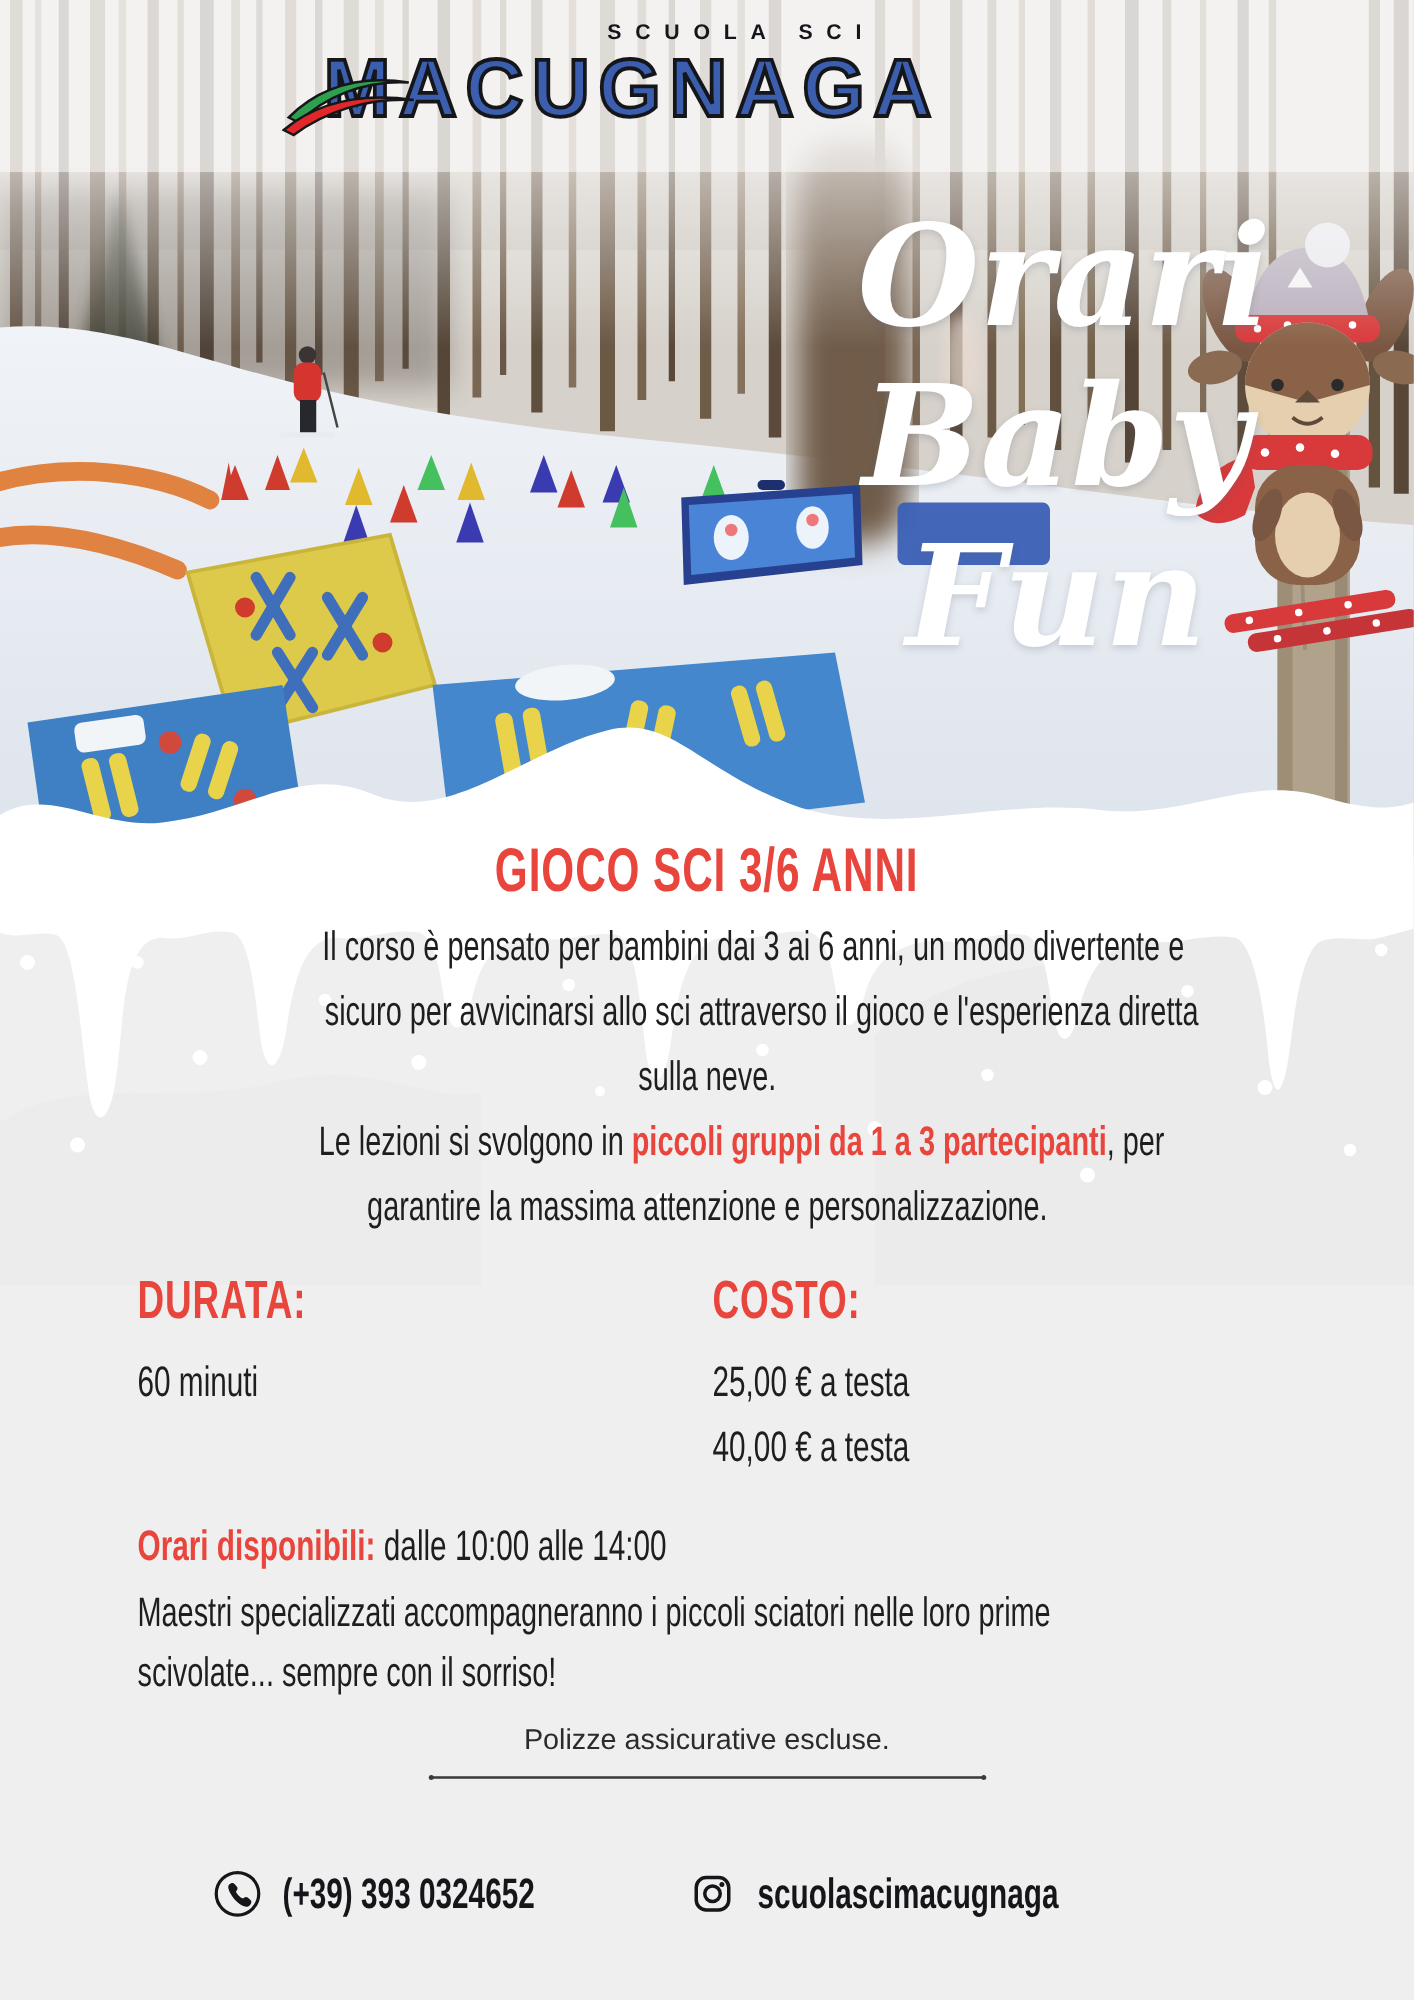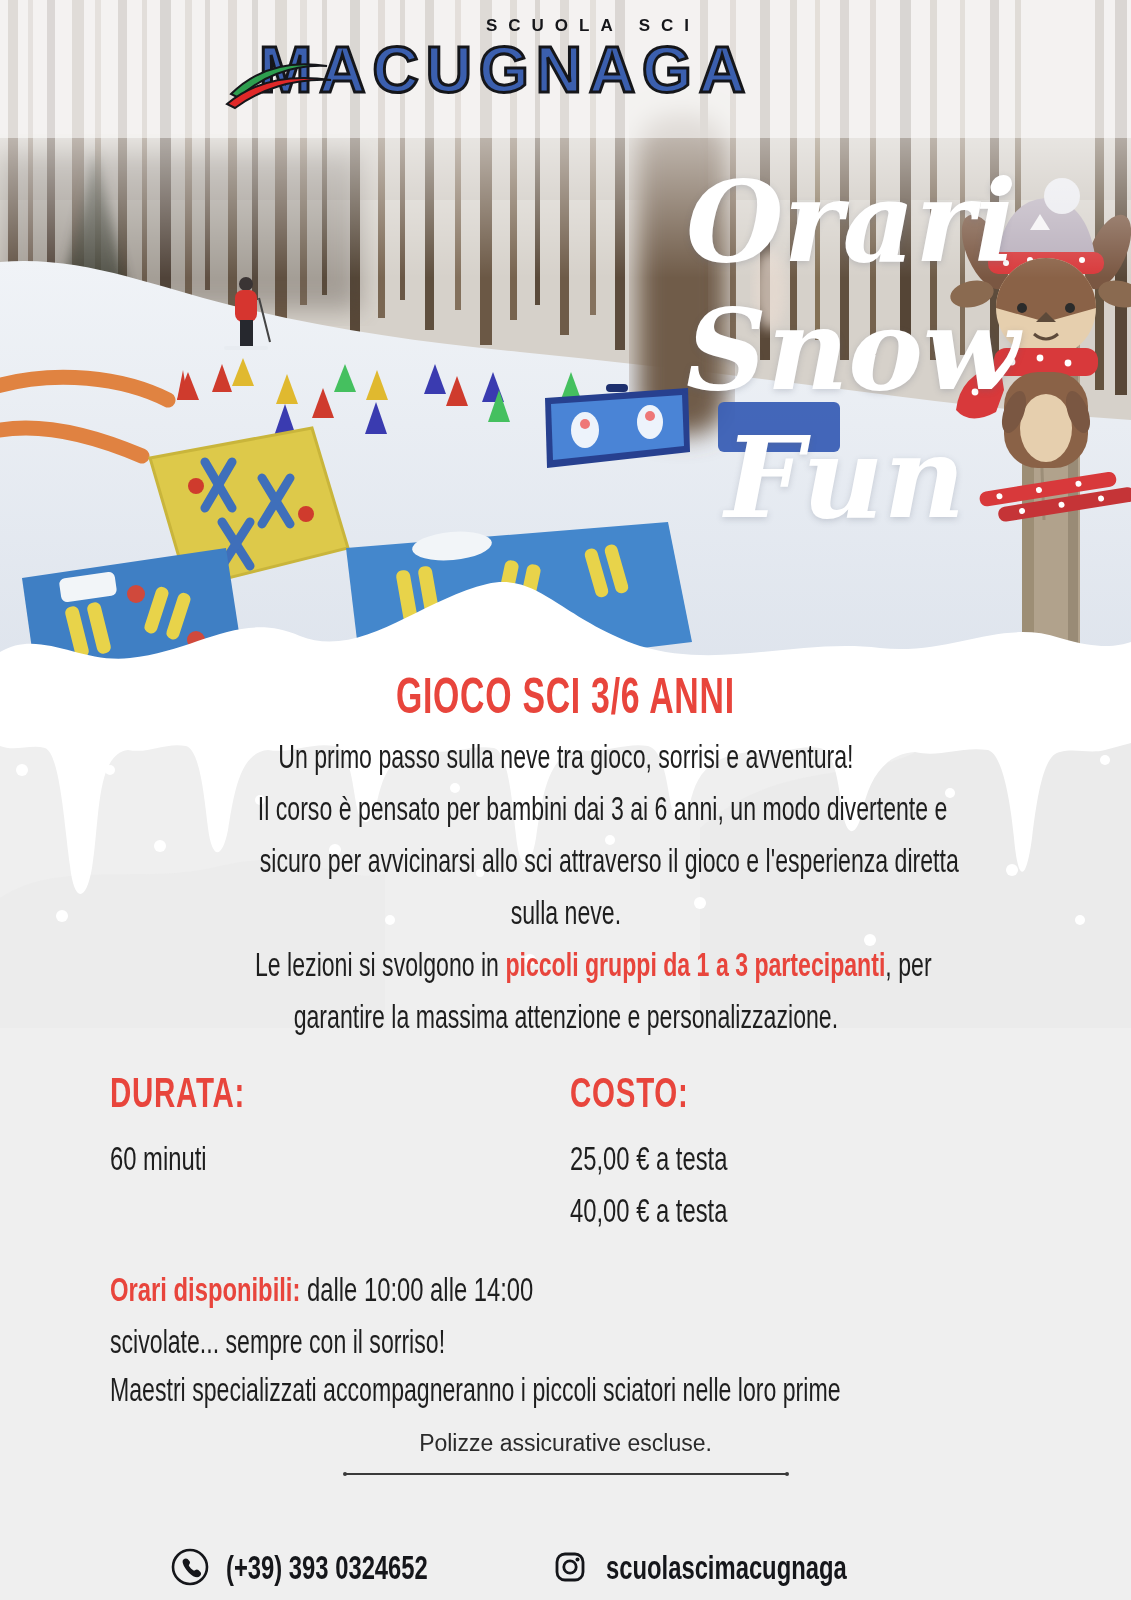--- a/index.html
+++ b/index.html
@@ -326,32 +326,31 @@
     <span class="logo-wordmark">MACUGNAGA</span>
     <svg class="logo-swoosh" width="110" height="60" viewBox="0 0 110 60">
       <path d="M6,44 C30,20 62,10 102,16 C66,14 34,28 14,48 Z" fill="#2e9e4f" stroke="#15161a" stroke-width="2"></path>
       <path d="M2,54 C28,32 64,24 106,30 C68,28 34,40 10,58 Z" fill="#e02828" stroke="#15161a" stroke-width="2"></path>
     </svg>
   </div>
 </div>
 
 <div class="abs hero-title">
   <div>Orari</div>
-  <div>Snow</div>
+  <div>Baby</div>
   <div>Fun</div>
 </div>
 
 <div class="abs content">
 
   <div class="center">
     <span class="t-heading sq">GIOCO SCI 3/6 ANNI</span>
   </div>
 
   <div class="t-body center" style="margin-top:8px;">
-    <div><span class="sq">Un primo passo sulla neve tra gioco, sorrisi e avventura!</span></div>
     <div><span class="sq">Il corso è pensato per bambini dai 3 ai 6 anni, un modo divertente e</span></div>
     <div><span class="sq">sicuro per avvicinarsi allo sci attraverso il gioco e l'esperienza diretta</span></div>
     <div><span class="sq">sulla neve.</span></div>
     <div><span class="sq"><span>Le lezioni si svolgono in </span><span class="red-bold">piccoli gruppi da 1 a 3 partecipanti</span><span>, per</span></span></div>
     <div><span class="sq">garantire la massima attenzione e personalizzazione.</span></div>
   </div>
 
   <div class="cols">
     <div>
       <div><span class="t-label" style="display:inline-block;">DURATA:</span></div>
@@ -366,22 +365,22 @@
         <div><span class="sq-l">40,00 € a testa</span></div>
       </div>
     </div>
   </div>
 
   <div class="orari">
     <span class="sq-l"><span class="red-bold">Orari disponibili:</span><span> dalle 10:00 alle 14:00</span></span>
   </div>
 
   <div class="closing">
+    <div><span class="sq-l">Maestri specializzati accompagneranno i piccoli sciatori nelle loro prime</span></div>
     <div><span class="sq-l">scivolate... sempre con il sorriso!</span></div>
-    <div><span class="sq-l">Maestri specializzati accompagneranno i piccoli sciatori nelle loro prime</span></div>
   </div>
 
   <div class="footnote">Polizze assicurative escluse.</div>
   <div class="rule"></div>
 
   <div class="contacts">
     <div class="c-item pad-phone">
       <svg class="c-icon" width="40" height="40" viewBox="0 0 40 40">
         <circle cx="20" cy="20" r="17" fill="none" stroke="#15161a" stroke-width="2.6"></circle>
         <path d="M13.2,12.8 c1.6-1.6 3.4-1.8 4.4-.7 l1.8,2 c.9,1 .8,2.4-.2,3.4 c-.5.5-.4 1.2.2 2.1 .9 1.4 2.1 2.6 3.5 3.5 .9.6 1.6.7 2.1.2 1-.9 2.4-1.1 3.4-.2 l2,1.8 c1.1,1 .9,2.8-.7,4.4 -2.2,2.2-6.6.7-10.6-3.3 S11,15 13.2,12.8 Z" fill="#15161a"></path>

